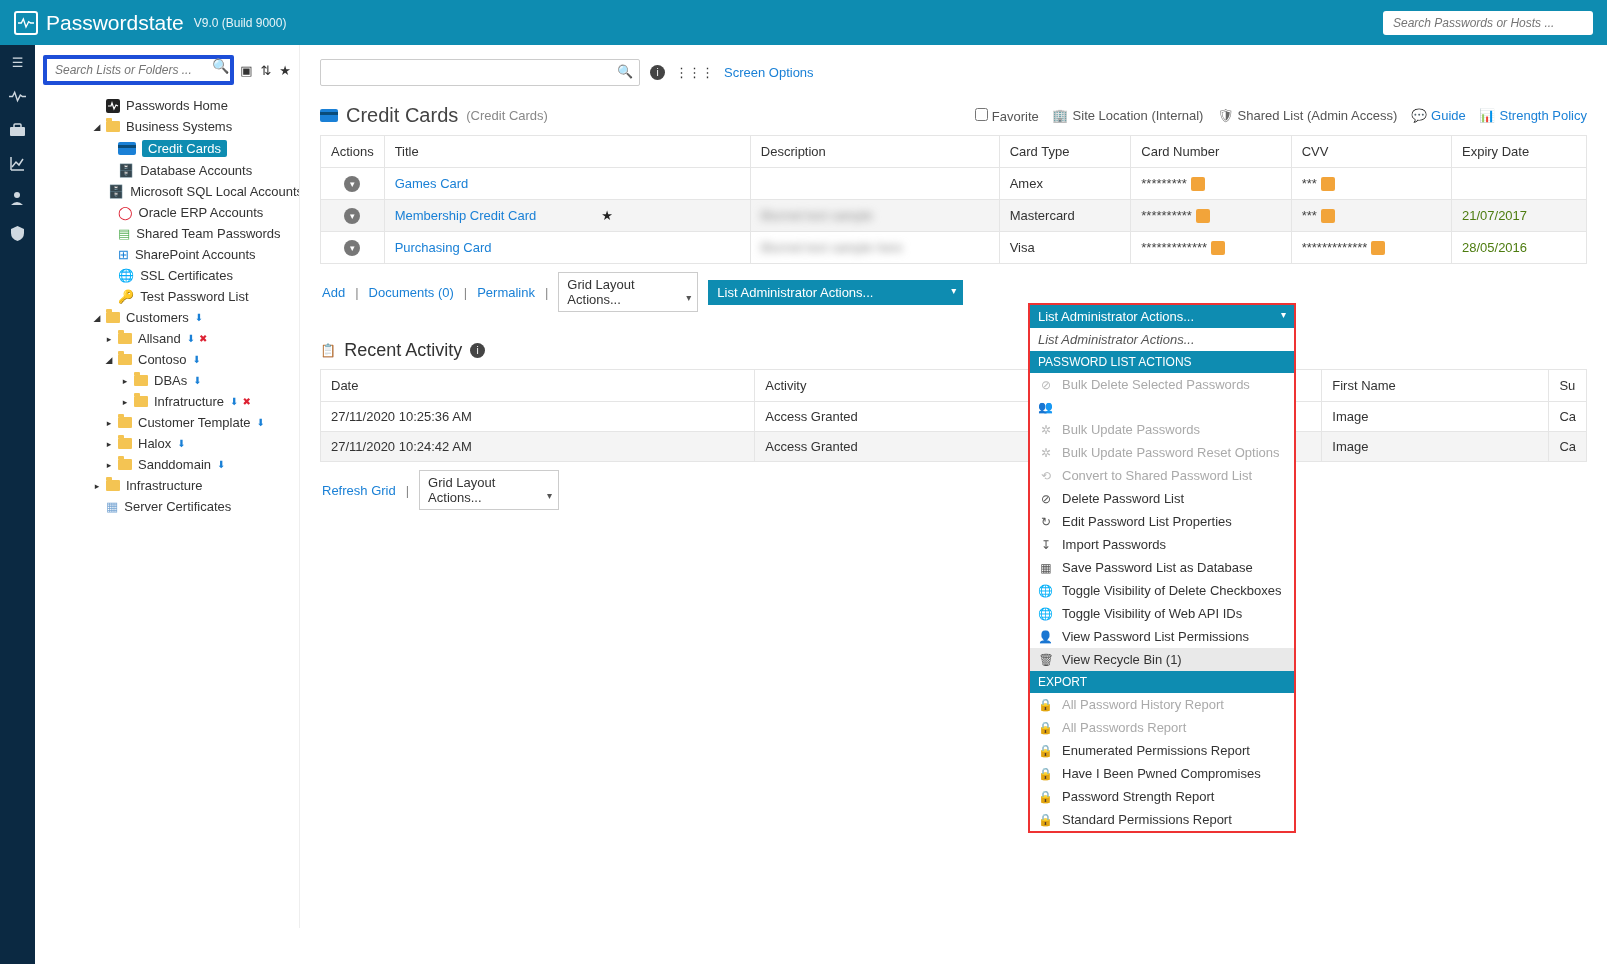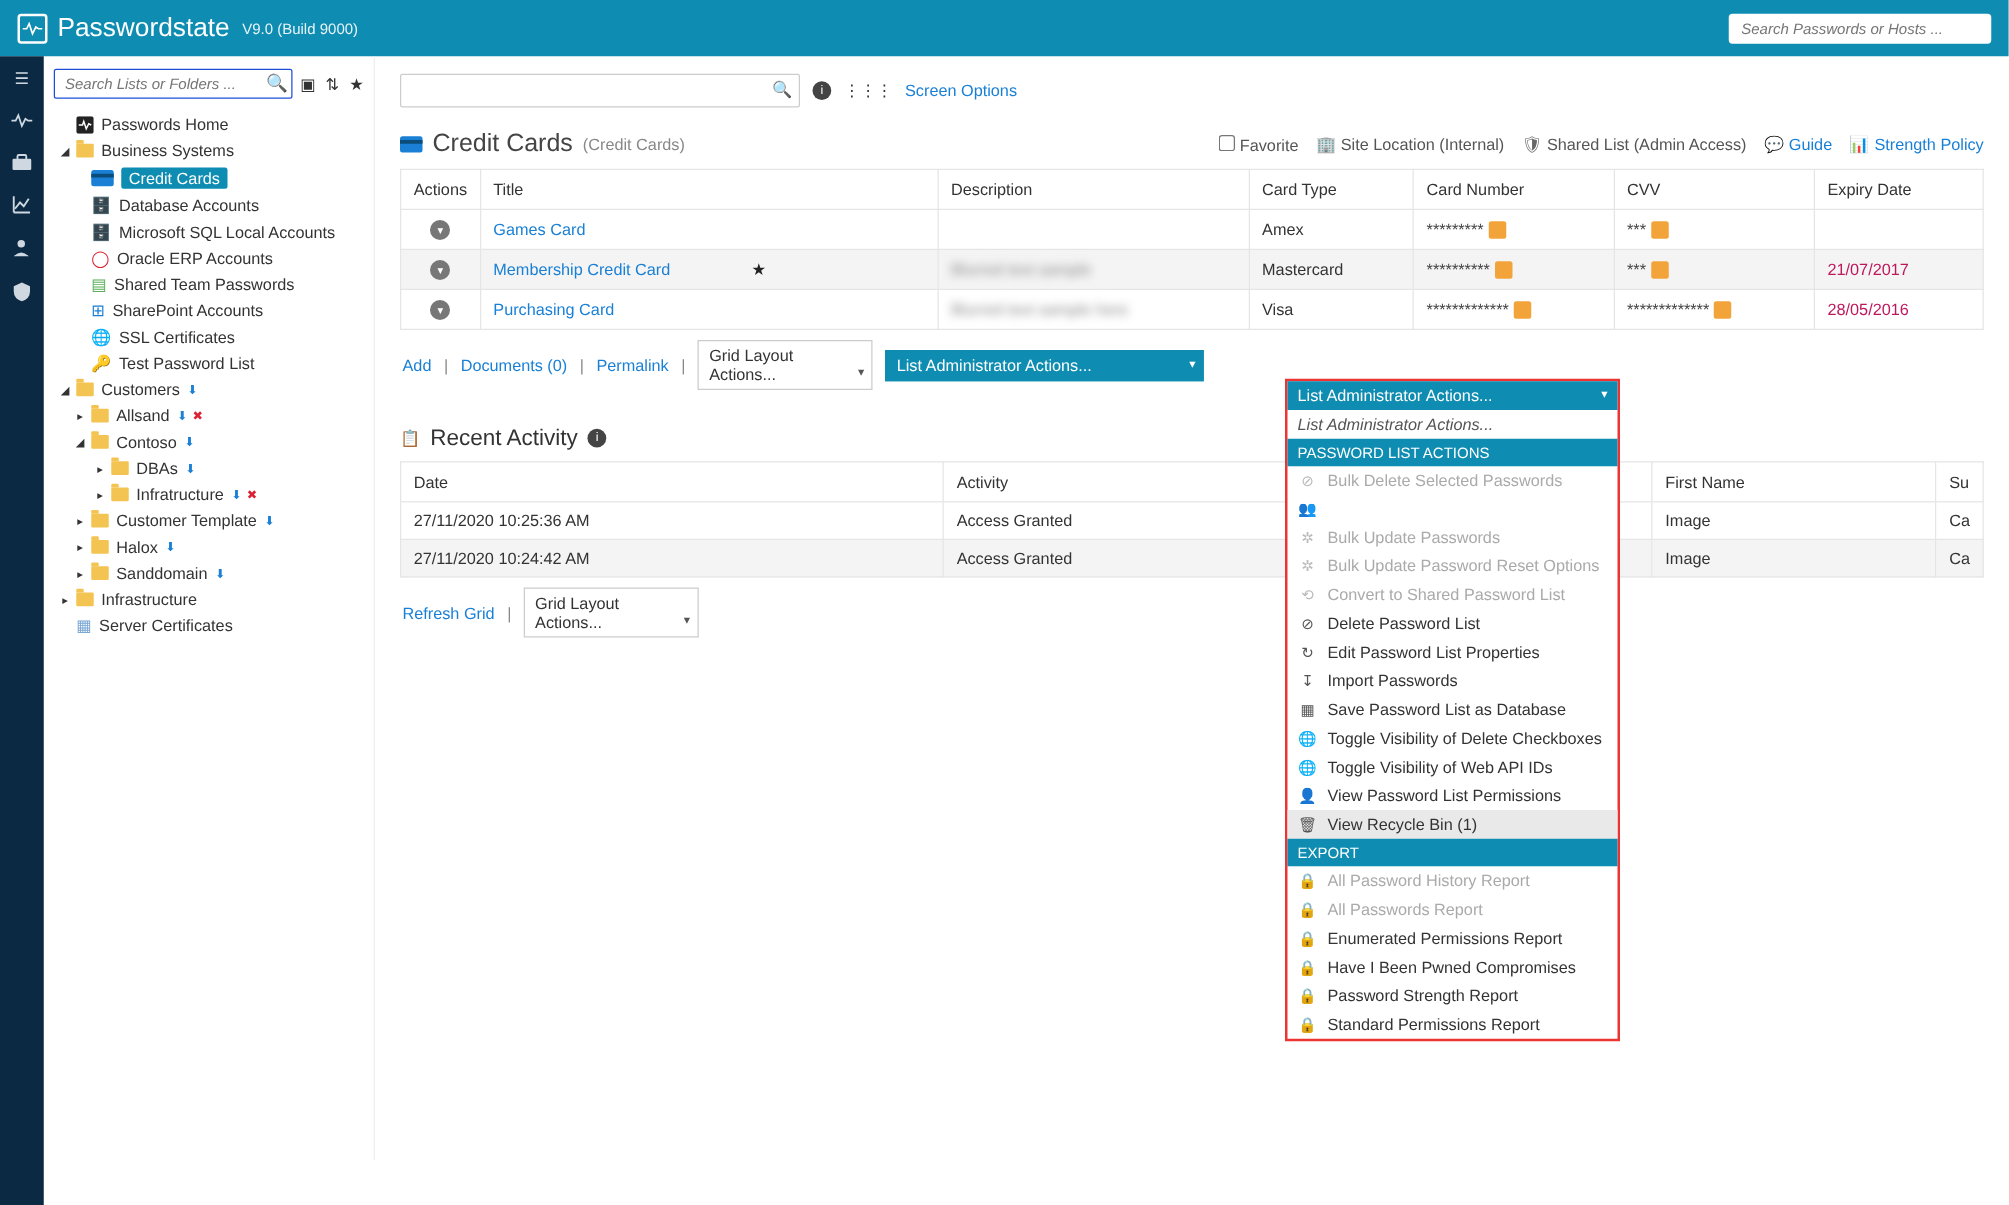--- a/index.html
+++ b/index.html
@@ -14,24 +14,24 @@
 .layout { display:flex; height:calc(100vh - 45px); }
 .iconbar { width:35px; background:#0b2942; display:flex; flex-direction:column; align-items:center; padding-top:10px; gap:18px; }
 .iconbar .ib { color:#cfd8e0; cursor:pointer; }
 .tabs-row { height:36px; border-bottom:1px solid #ddd; display:flex; align-items:flex-end; padding-left:12px; gap:4px; background:#fff; }
 .tab { padding:8px 18px; font-size:12px; color:#888; cursor:pointer; }
 .tab.active { border:1px solid #ccc; border-bottom:1px solid #fff; border-radius:3px 3px 0 0; color:#333; font-weight:600; margin-bottom:-1px; background:#fff; }
 .main-cols { display:flex; height:calc(100% - 36px); }
 .tree-panel { width:265px; padding:10px 8px; border-right:1px solid #eee; overflow:auto; }
 .tree-search { display:flex; align-items:center; gap:6px; margin-bottom:10px; }
 .tree-search-input-wrap { position:relative; flex:1; }
-.tree-search-input { width:100%; padding:4px 24px 4px 8px; border:1px solid #1d4ed8; border-radius:2px; font-style:italic; color:#888; font-size:12px; }
+.tree-search-input { width:100%; padding:4px 24px 4px 8px; border:4px solid #1d4ed8; border-radius:2px; font-style:italic; color:#888; font-size:12px; }
 .tree-search-icon { position:absolute; right:4px; top:3px; font-size:14px; color:#333; }
 .tree-icons { display:flex; gap:8px; color:#333; }
-.tree { font-size:13px; }
+.tree { font-size:13px;margin-left:45px; }
 .tree-row { display:flex; align-items:center; padding:3px 0 3px 4px; gap:4px; cursor:pointer; white-space:nowrap; }
 .tree-row .caret { width:10px; text-align:center; color:#333; font-size:9px; }
 .tree-row .blank { width:10px; }
 .folder { width:14px; height:11px; background:#f4c453; border-radius:1px; position:relative; display:inline-block; }
 .folder:before { content:""; position:absolute; top:-3px; left:0; width:6px; height:3px; background:#f4c453; border-radius:1px 1px 0 0; }
 .tree-row .lbl { margin-left:2px; }
 .tree-row.selected .lbl { background:#0e8cb1; color:#fff; padding:1px 6px; border-radius:2px; }
 .indent1 { padding-left:16px; }
 .indent2 { padding-left:32px; }
 .pill-blue { color:#1a80d6; font-size:10px; margin-left:2px; }
@@ -49,21 +49,21 @@
 .hdr-sub { color:#888; font-size:13px; }
 .hdr-right { margin-left:auto; display:flex; align-items:center; gap:14px; font-size:13px; color:#555; }
 .hdr-right .icn { color:#666; }
 table.grid { width:100%; border-collapse:collapse; font-size:13px; }
 table.grid th { text-align:left; font-weight:400; color:#333; padding:8px 10px; border:1px solid #e5e5e5; background:#fff; }
 table.grid td { padding:7px 10px; border:1px solid #e5e5e5; }
 table.grid tbody tr:nth-child(even){ background:#f4f4f4; }
 .title-link { color:#1a80d6; }
 .mask { color:#444; }
 .lockbadge { display:inline-block; width:14px; height:14px; background:#f2a43a; border-radius:2px; vertical-align:middle; margin-left:4px; }
-.expiry-red { color:#be185d; }
+.expiry-red { color:#4d7c0f; }
 .actions-cell { text-align:center; }
 .round-gray { width:16px; height:16px; border-radius:50%; background:#777; display:inline-flex; align-items:center; justify-content:center; color:#fff; font-size:9px; }
 .grid-footer { display:flex; align-items:center; gap:10px; padding:8px 2px; font-size:13px; }
 .sep { color:#888; }
 .select-box { border:1px solid #ccc; padding:4px 20px 4px 8px; background:#fff; position:relative; cursor:pointer; font-size:13px; }
 .select-box:after { content:"▾"; position:absolute; right:6px; font-size:10px; color:#555; }
 .admin-select { background:#0e8cb1; color:#fff; border:1px solid #0e8cb1; font-size:13px; }
 .admin-select:after { color:#fff; }
 .dropdown-wrap { position:absolute; left:728px; top:258px; width:268px; border:2px solid #e33; background:#fff; z-index:50; font-size:13px; }
 .dd-top { background:#0e8cb1; color:#fff; padding:4px 8px; position:relative; }

